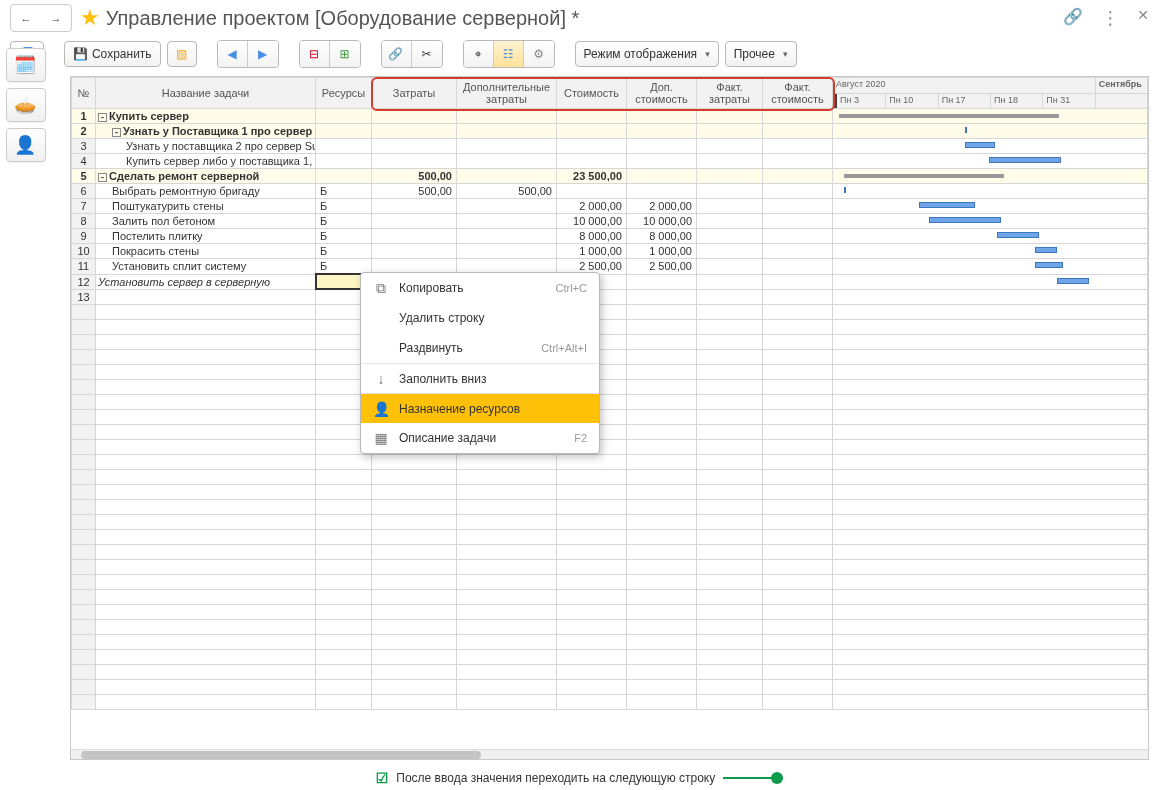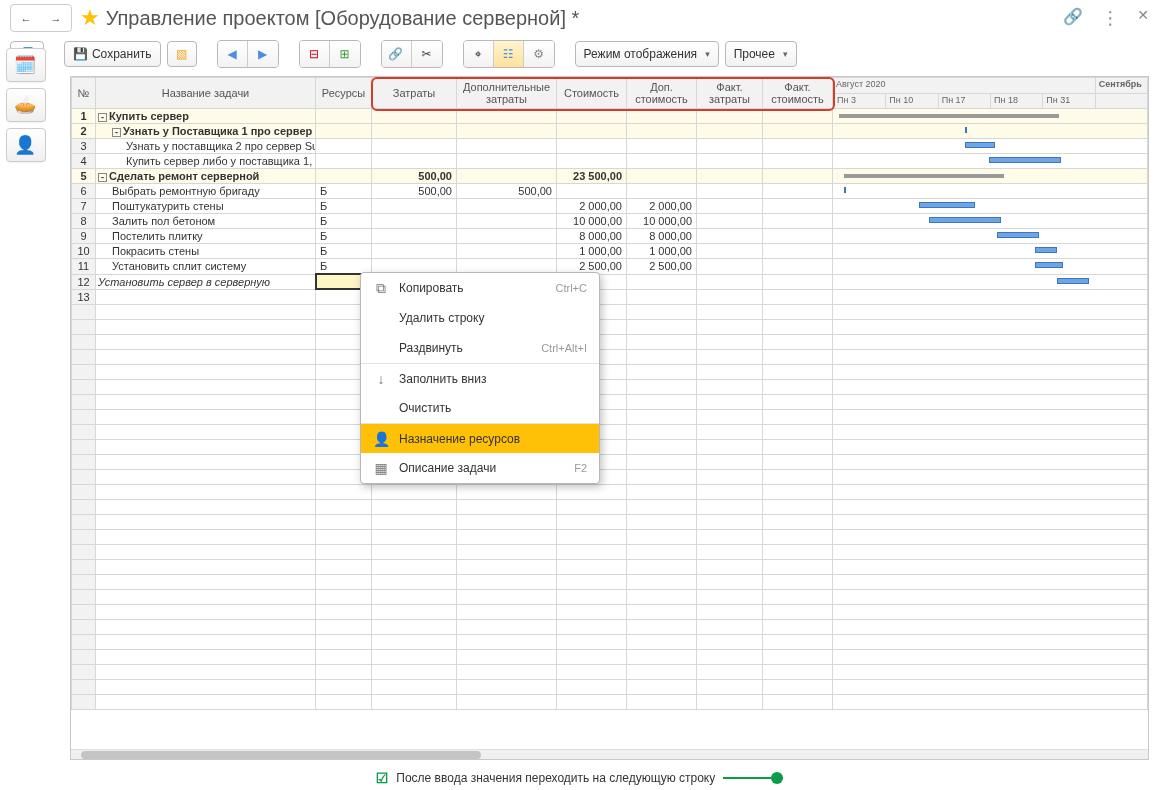--- a/index.html
+++ b/index.html
@@ -169,21 +169,21 @@
           <th>Затраты</th>
           <th style="white-space:normal; line-height:1.1;margin-left:39px;">Дополнительные затраты</th>
           <th>Стоимость</th>
           <th style="white-space:normal; line-height:1.1;">Доп. стоимость</th>
           <th style="white-space:normal; line-height:1.1;">Факт. затраты</th>
           <th style="white-space:normal; line-height:1.1;">Факт. стоимость</th>
           <th style="padding:0;margin-top:43px;">
             <div class="gantt-head" style="display:grid; grid-template-columns:repeat(6,1fr); font-size:9px; height:30px;">
               <div style="grid-column:1 / span 5; border-bottom:1px solid #d7d7d7; text-align:left; padding:1px 3px;">Август 2020</div>
               <div style="border-bottom:1px solid #d7d7d7; border-left:1px solid #d7d7d7; text-align:left; padding:1px 3px;font-weight:bold;">Сентябрь</div>
-              <div style="border-left:1px solid #404040; padding:1px 3px; text-align:left;">Пн 3</div>
+              <div style="border-left:4px solid #404040; padding:1px 3px; text-align:left;">Пн 3</div>
               <div style="border-left:1px solid #d7d7d7; padding:1px 3px; text-align:left;">Пн 10</div>
               <div style="border-left:1px solid #d7d7d7; padding:1px 3px; text-align:left;">Пн 17</div>
               <div style="border-left:1px solid #d7d7d7; padding:1px 3px; text-align:left;">Пн 18</div>
               <div style="border-left:1px solid #d7d7d7; padding:1px 3px; text-align:left;">Пн 31</div>
               <div style="border-left:1px solid #d7d7d7;"></div>
             </div>
           </th>
         </tr>
       </thead>
       <tbody id="grid-body">
@@ -716,25 +716,20 @@
     <div class="mi">
       <span class="icon"></span>
       <span class="lbl">Раздвинуть</span>
       <span class="short">Ctrl+Alt+I</span>
     </div>
     <div class="mi sep-above">
       <span class="icon">↓</span>
       <span class="lbl">Заполнить вниз</span>
       <span class="short"></span>
     </div>
-    <div class="mi">
-      <span class="icon"></span>
-      <span class="lbl">Очистить</span>
-      <span class="short"></span>
-    </div>
     <div class="mi highlight sep-above">
       <span class="icon">👤</span>
       <span class="lbl">Назначение ресурсов</span>
       <span class="short"></span>
     </div>
     <div class="mi">
       <span class="icon">▦</span>
       <span class="lbl">Описание задачи</span>
       <span class="short">F2</span>
     </div>

